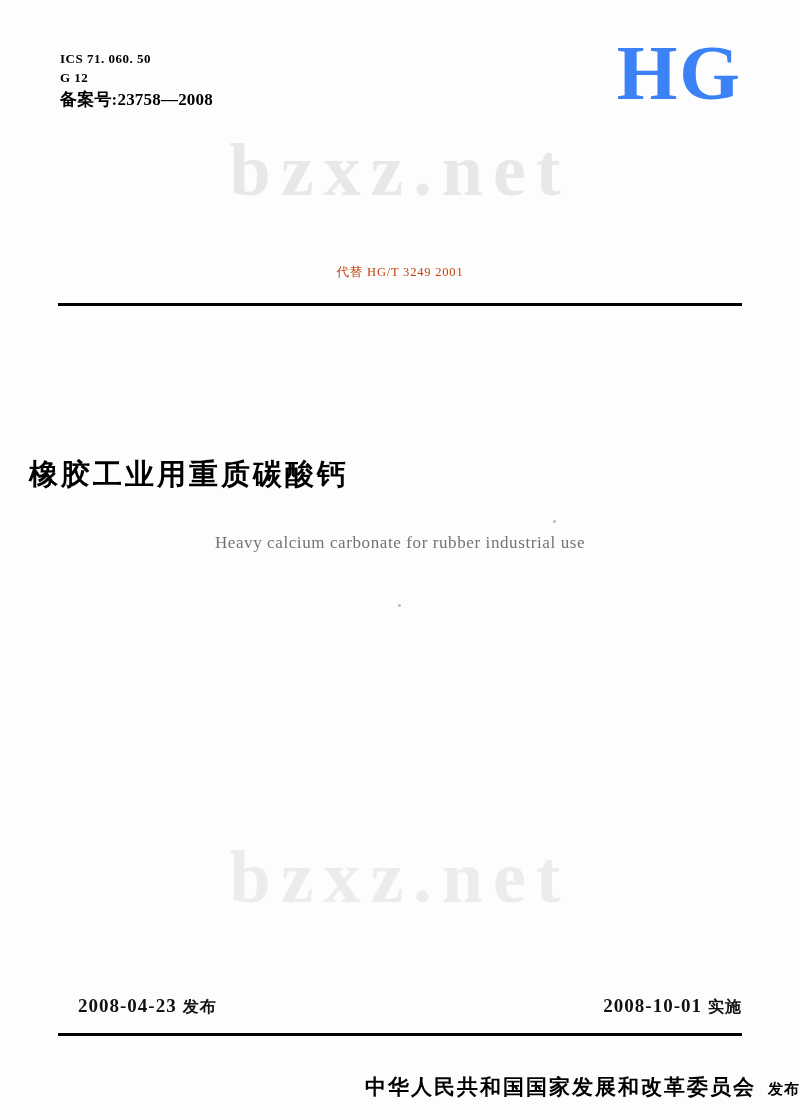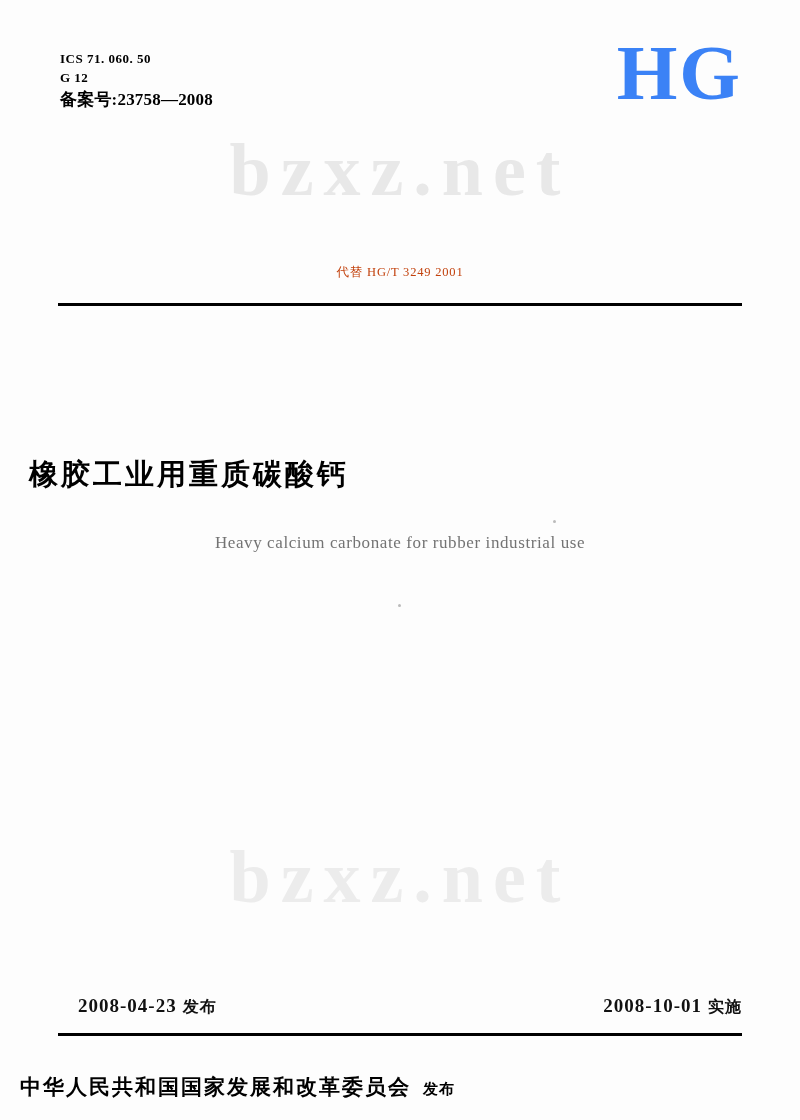--- a/index.html
+++ b/index.html
@@ -186,21 +186,21 @@
     height: 3px;
     background: #000;
     z-index: 2;
   }
   .issuer {
     position: absolute;
     left: 0;
     right: 0;
     top: 1073px;
     z-index: 2;
-    text-align: left;
+    text-align: right;
     font-family: "DejaVu Sans", sans-serif;
     font-weight: bold;
     font-size: 21px;
     letter-spacing: 2px;
     color: #000;
     margin-left: 20px;
   }
   .issuer .verb {
     font-size: 15px;
     letter-spacing: 1px;

